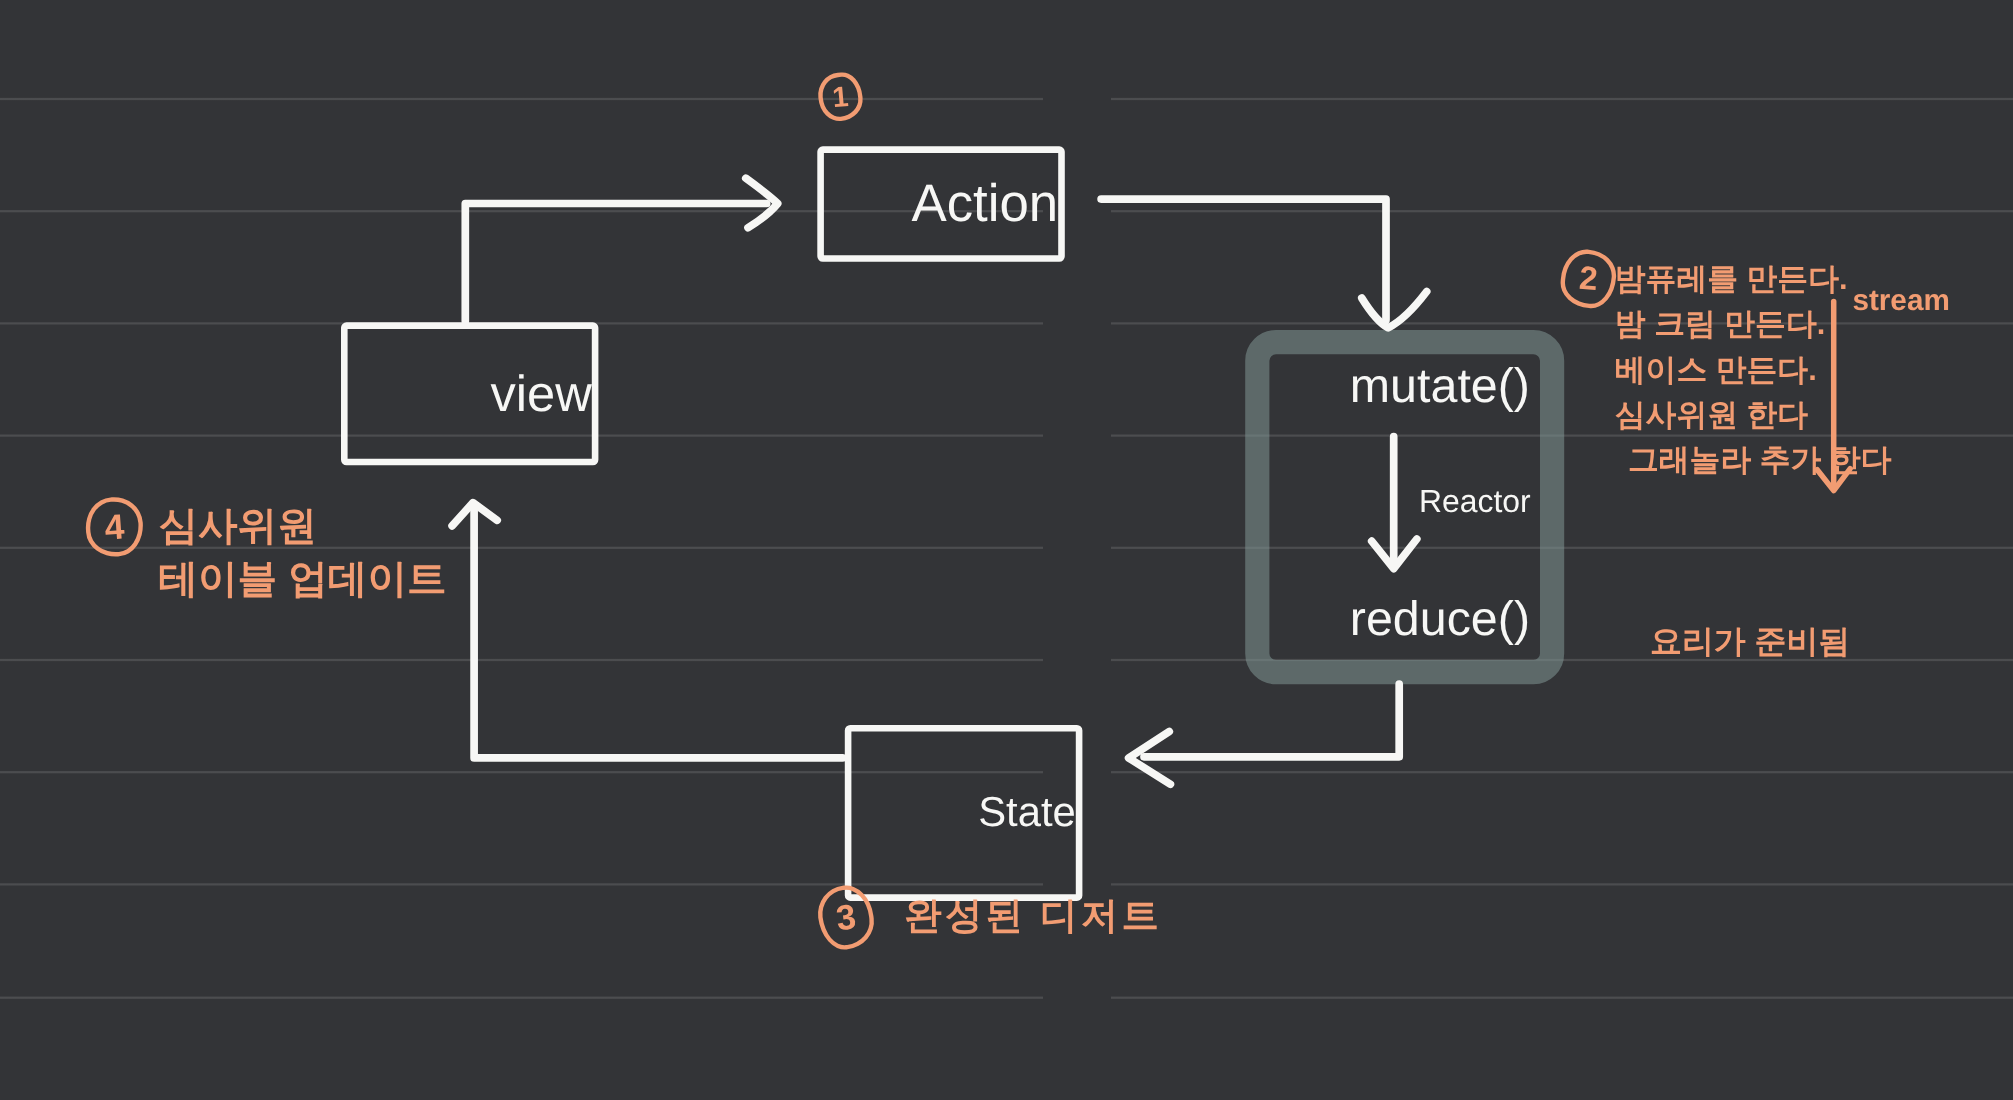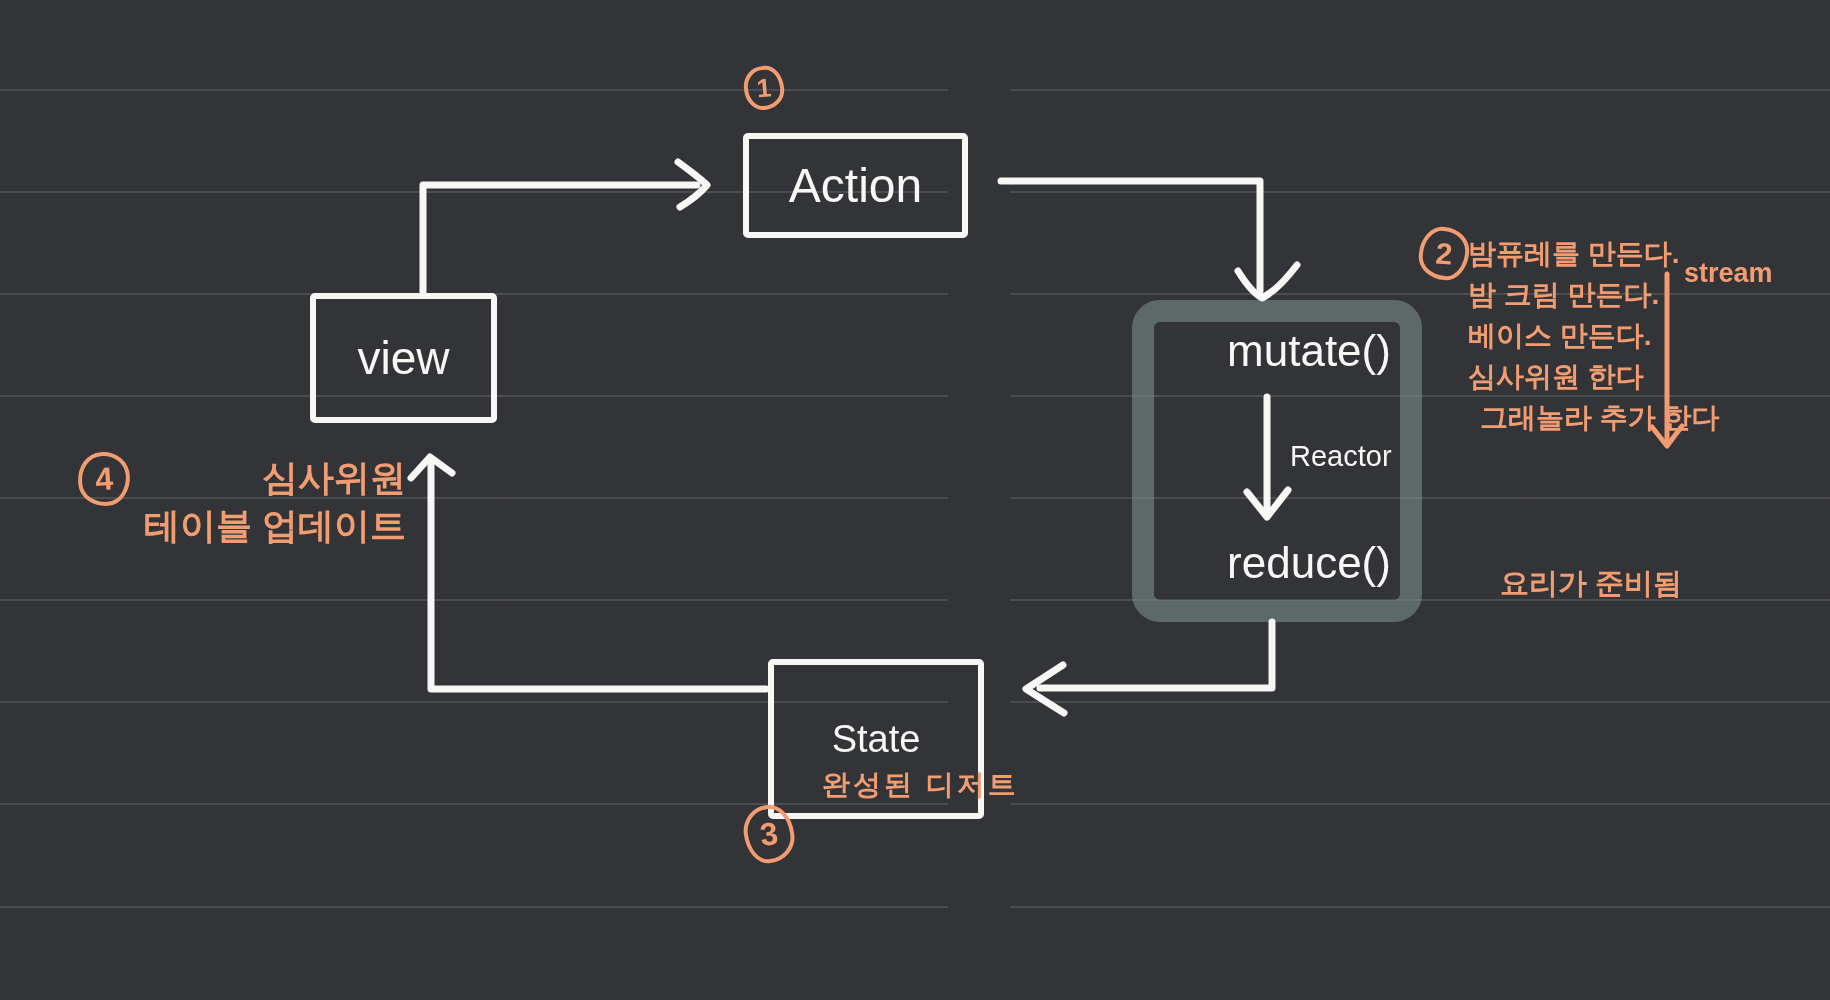--- a/index.html
+++ b/index.html
@@ -24,25 +24,25 @@
     background:linear-gradient(to right,
       var(--grid) 0px, var(--grid) 948px,
       transparent 948px, transparent 1010px,
       var(--grid) 1010px, var(--grid) 1830px);
   }
   
   .wbox{
     position:absolute; z-index:2;
     border:6px solid var(--ink);
     border-radius:5px;
-    display:flex; align-items:center; justify-content:center;
+    display:flex; align-items:center; justify-content:flex-end;
     color:var(--ink);
     background:transparent;
   }
-  .box-view  {left:310px; top:293px; width:187px; height:130px; font-size:46px;}
+  .box-view  {left:310px; top:293px; width:234px; height:130px; font-size:46px;}
   .box-action{left:743px; top:133px; width:225px; height:105px; font-size:48px;}
   .box-state {left:768px; top:637px; width:216px; height:160px; font-size:38px;margin-top:22px;}
 
   
   .frame{
     position:absolute; z-index:1;
     left:1132px; top:300px; width:290px; height:322px;
     border:22px solid var(--frame);
     border-radius:28px;
   }
@@ -80,23 +80,23 @@
   .badge-4{left:78px;  top:452px; width:52px; height:54px; font-size:32px;
            border-radius:48% 52% 46% 54% / 53% 47% 55% 45%; transform:rotate(-4deg);}
 
   .orange{position:absolute; z-index:4; color:var(--accent); font-weight:700;}
   .t-step1 {left:800px;  top:64px;  font-size:40px; letter-spacing:2px;}
   .t-step2 {left:1468px; top:233px; font-size:28px; line-height:41px; font-weight:600; white-space:nowrap;}
   .t-step2 .item{display:block;}
   .t-step2 .item:last-child{padding-left:12px;}
   .t-stream{left:1684px; top:258px; font-size:27px; font-weight:600;}
   .t-ready {left:1480px; top:564px; font-size:29px;margin-left:20px;}
-  .t-step3 {left:822px;  top:766px; font-size:28px; letter-spacing:3px;}
+  .t-step3 {left:822px;  top:810px; font-size:34px; letter-spacing:3px;}
   .t-step4 {left:144px;  top:454px; font-size:36px; line-height:48px; white-space:nowrap;}
-  .t-step4 .line{display:block;text-align:right;}
+  .t-step4 .line{display:block;}
 </style>
 </head>
 <body>
 
 <div class="canvas">
 
   <div class="gridline" style="top:89px"></div>
   <div class="gridline" style="top:191px"></div>
   <div class="gridline" style="top:293px"></div>
   <div class="gridline" style="top:395px"></div>

